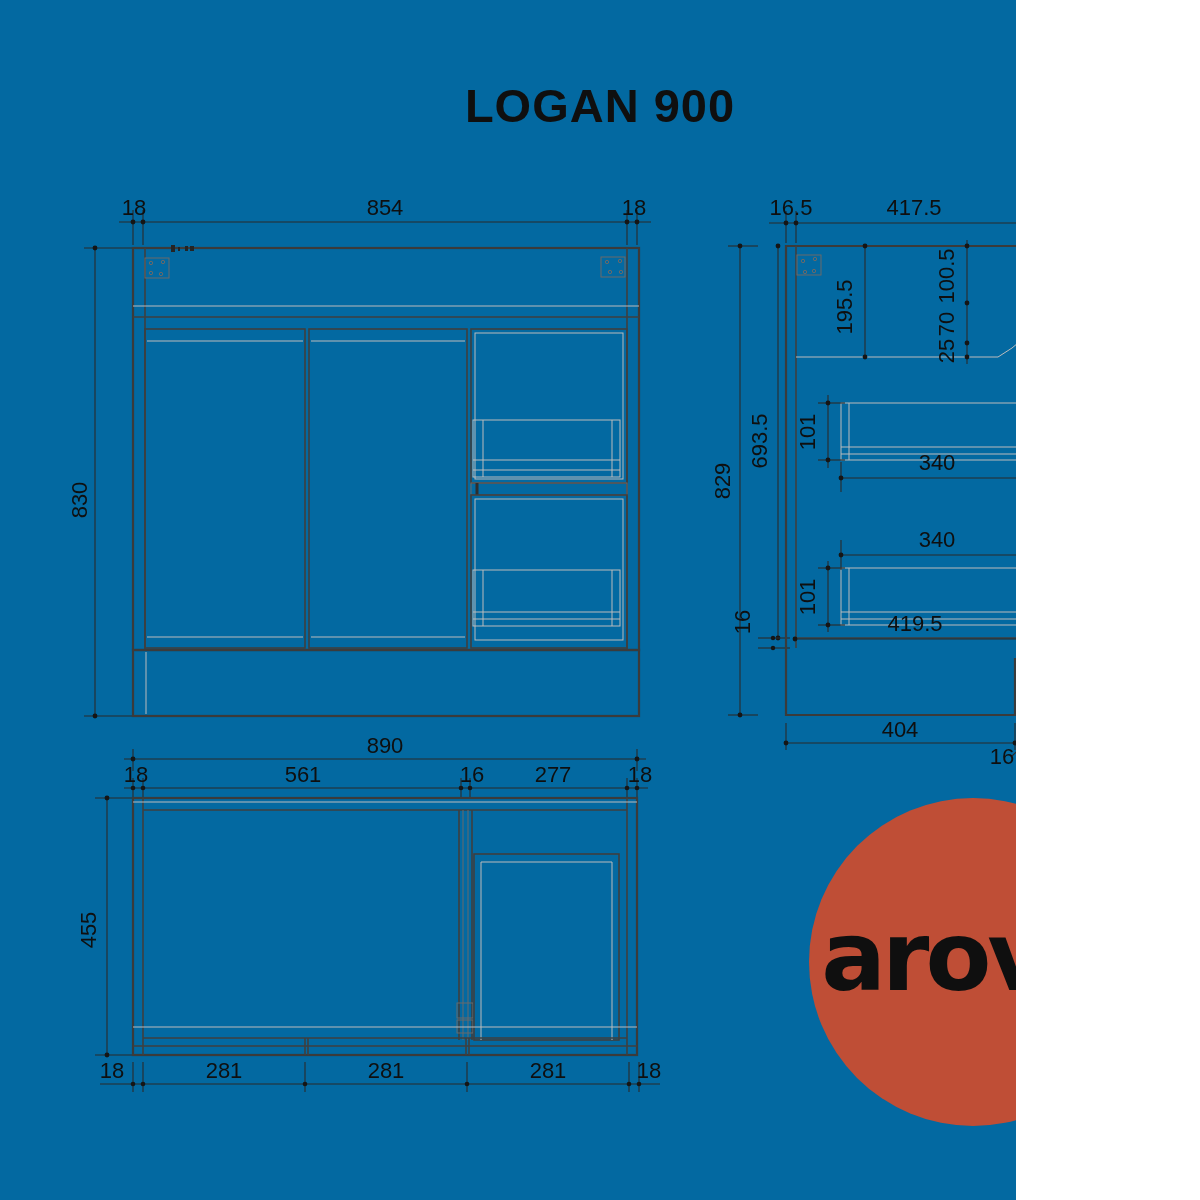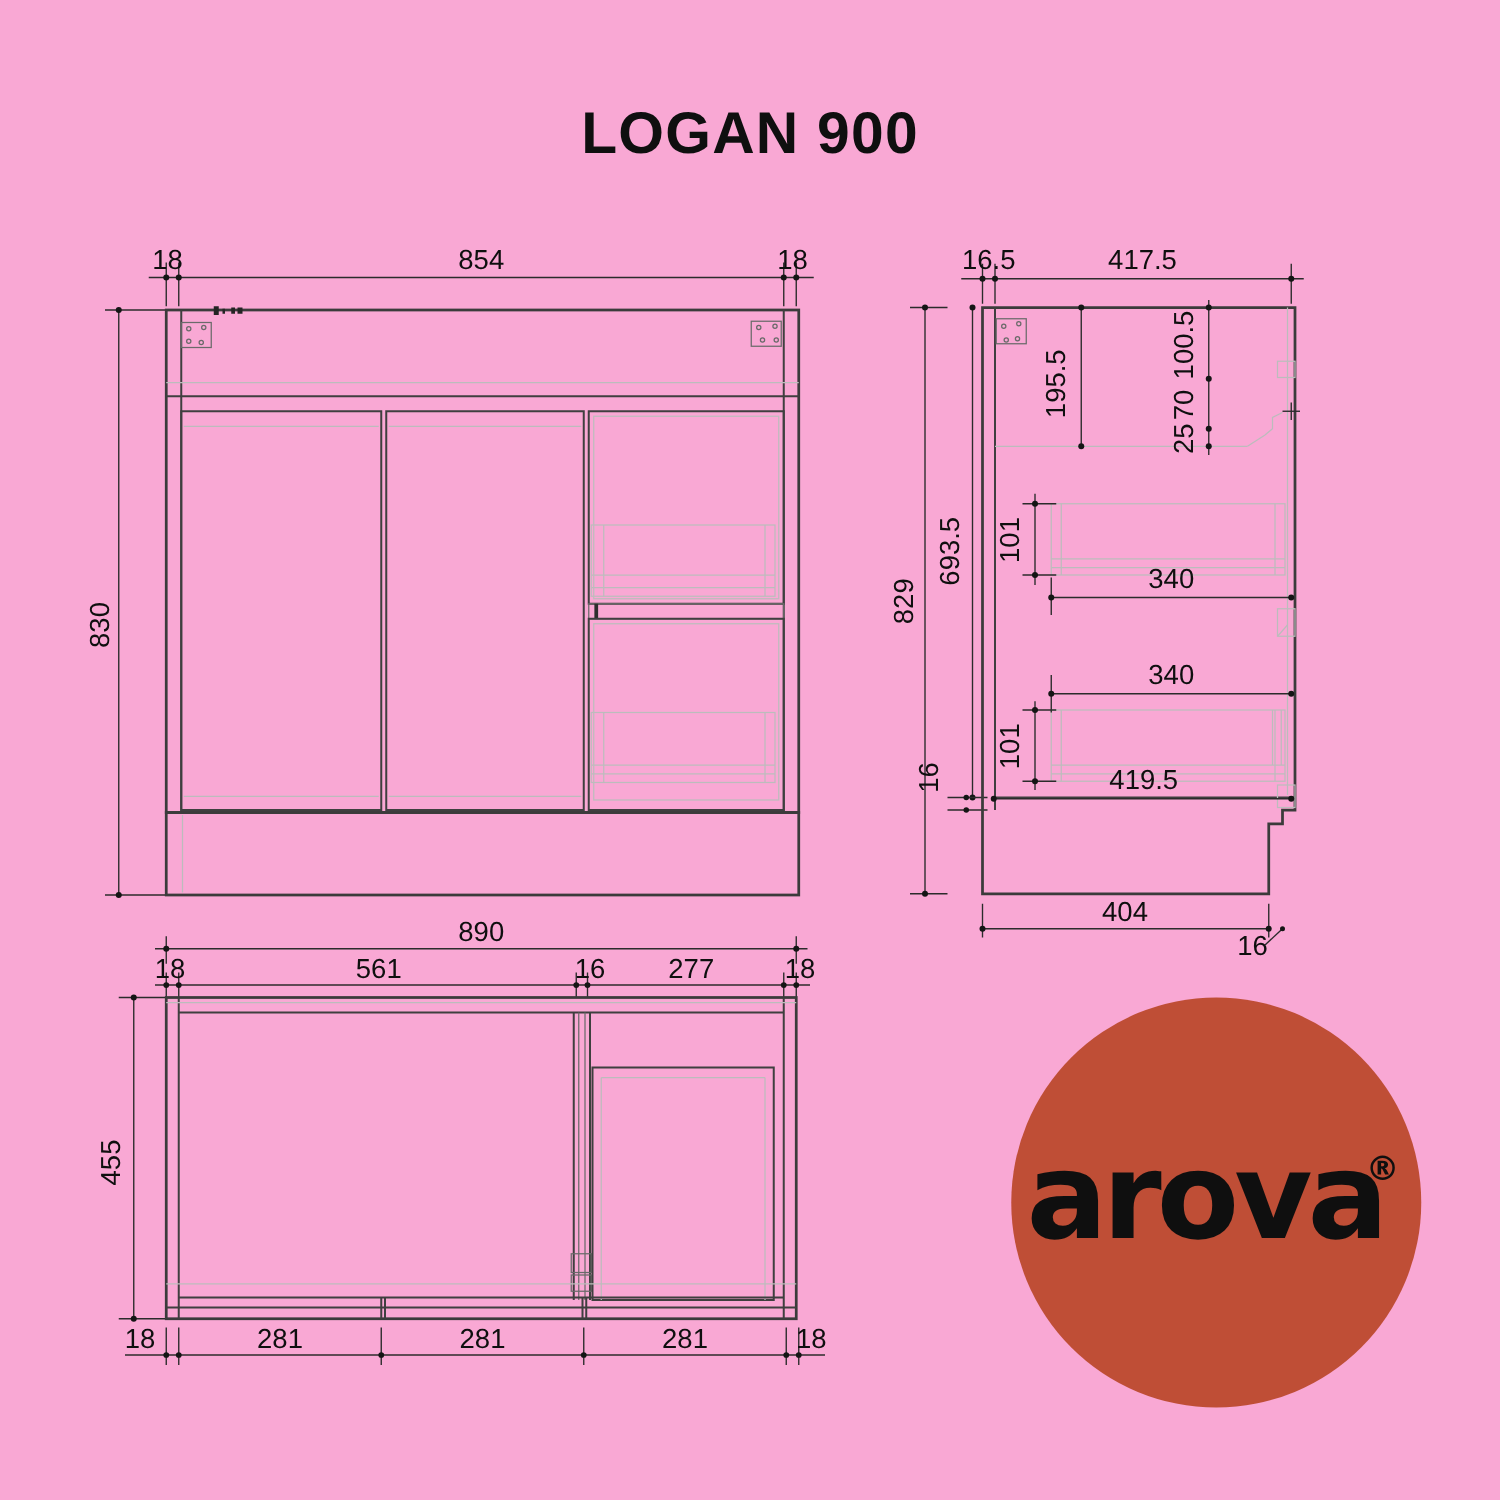--- a/index.html
+++ b/index.html
@@ -1,16 +1,16 @@
 <!DOCTYPE html>
 <html><head>
 <meta charset="utf-8">
 <style>
   html,body{margin:0;padding:0;background:#ffffff;}
-  #stage{position:relative;width:1200px;height:1200px;background:#f9a8d4;overflow:hidden;
+  #stage{position:relative;width:1016px;height:1200px;background:#0369a1;overflow:hidden;
          font-family:"Liberation Sans",sans-serif;}
   svg text{font-family:"Liberation Sans",sans-serif;fill:#0f0f0f;}
   .o{stroke:#3b3b3b;stroke-width:2.2;fill:none}
   .m{stroke:#3f3f3f;stroke-width:1.6;fill:none}
   .t{stroke:#6a6a6a;stroke-width:1;fill:none}
   .l{stroke:#bcbcbc;stroke-width:1;fill:none}
   .d{stroke:#2b2b2b;stroke-width:1.1;fill:none}
   .dot{fill:#151515;stroke:none}
   .mark{fill:#242424;stroke:none}
   .dt{font-size:22px}

